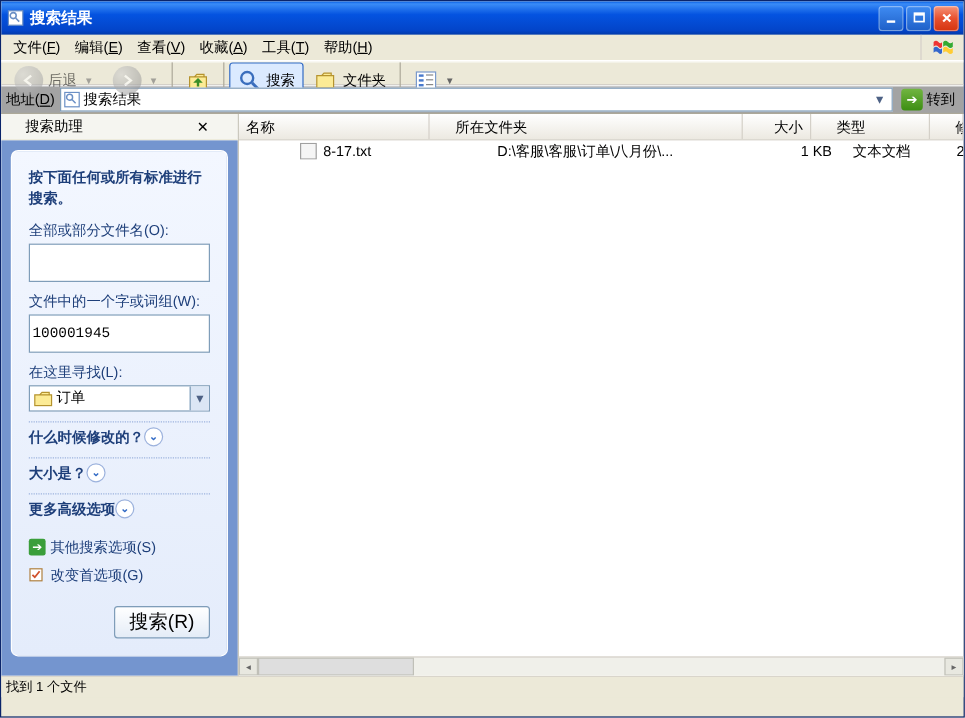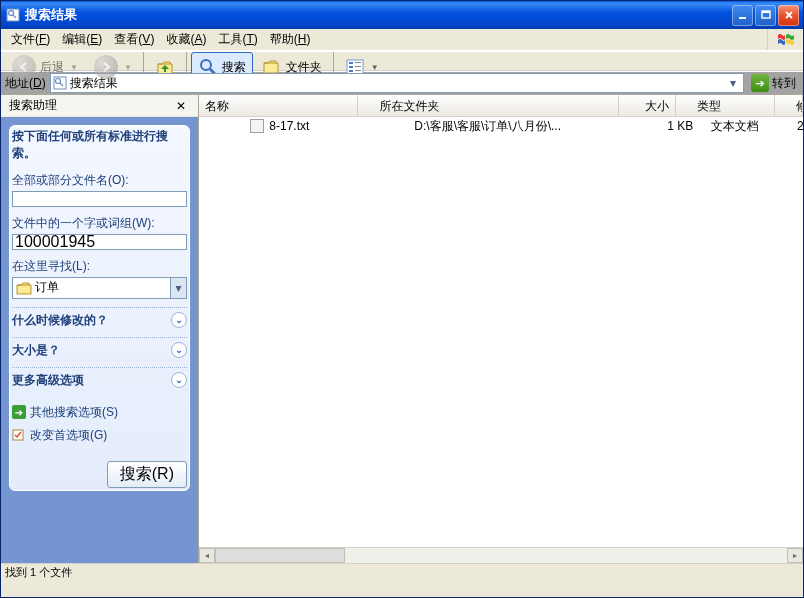--- a/index.html
+++ b/index.html
@@ -23,30 +23,30 @@
 .nav-circle.back { background: radial-gradient(circle at 30% 30%, #c8e080, #6fa52f); }
 .nav-circle.fwd { background: radial-gradient(circle at 30% 30%, #d0d0d0, #888); }
 .nav-circle.disabled { background: radial-gradient(circle at 30% 30%, #d0d0d0, #999); }
 .dd-arrow { font-size: 8px; color: #666; margin-left: 2px; }
 .tsep { width: 1px; height: 24px; background: #aca899; margin: 0 2px; }
 .addrbar { background: #a3a3a3; border-top: 1px solid #fff; border-bottom: 1px solid #aca899; height: 24px; display: flex; align-items: center; padding: 0 4px; gap: 4px; }
 .addrbar .combo { flex: 1; height: 20px; border: 1px solid #7f9db9; background: #fff; display: flex; align-items: center; padding: 0 2px; }
 .addrbar .dd { width: 16px; text-align: center; color: #4d6185; cursor: pointer; }
 .content { display: flex; height: calc(598px - 28px - 22px - 36px - 24px - 18px - 2px); }
 .companion { width: 198px; border-right: 1px solid #aca899; background: #fff; display: flex; flex-direction: column; }
-.companion-head { height: 22px; border-bottom: 1px solid #ece9d8; display: flex; align-items: center; padding: 0 8px; background: #f5f5f0; }
+.companion-head { height: 22px; border-bottom: 1px solid #ece9d8; display: flex; align-items: center; padding: 0 20px; background: #f5f5f0; }
 .companion-head .lbl { flex: 1; font-weight: normal; }
 .companion-head .x { cursor: pointer; font-family: Arial; padding: 0 4px; }
 .companion-body { flex: 1; background: #7495cf; padding: 8px; overflow: auto; }
-.panel { background: linear-gradient(to bottom, #f3f7ff, #e4ecfb); border: 1px solid #fff; border-radius: 6px; padding: 2px; }
+.panel { background: linear-gradient(to bottom, #f3f7ff, #e4ecfb); border: 1px solid #fff; border-radius: 6px; padding: 14px; }
 .panel-heading { font-weight: bold; color: #1e3f7a; margin-bottom: 10px; line-height: 1.4; }
 .form-row { margin-bottom: 8px; }
 .form-row label { color: #1e3f7a; display: block; margin-bottom: 2px; }
-.form-row input[type=text], .form-row select { width: 100%; height: 16px; border: 1px solid #7f9db9; padding: 0 2px; font-size: 16px; font-family: Liberation Sans, sans-serif; }
-.expander { display: flex; align-items: center; justify-content: space-between; padding: 4px 0; font-weight: bold; color: #1e3f7a; cursor: pointer; border-top: 1px dotted #9cb2dd; margin-top: 4px; }
+.form-row input[type=text], .form-row select { width: 100%; height: 32px; border: 1px solid #7f9db9; padding: 0 2px; font-size: 12px; font-family: Liberation Mono, monospace; }
+.expander { display: flex; align-items: center; justify-content: flex-start; padding: 4px 0; font-weight: bold; color: #1e3f7a; cursor: pointer; border-top: 1px dotted #9cb2dd; margin-top: 4px; }
 .chev { width: 16px; height: 16px; border-radius: 50%; background: #fff; border: 1px solid #9cb2dd; display: flex; align-items: center; justify-content: center; font-size: 9px; color: #316ac5; }
 .link-row { display: flex; align-items: center; gap: 4px; padding: 3px 0; cursor: pointer; }
 .link-row .ico { width: 14px; height: 14px; display: inline-flex; align-items: center; justify-content: center; }
 .link-row .lnk { color: #1e3f7a; }
 .btn-row { text-align: right; margin-top: 14px; }
 .btn { border: 1px solid #7f9db9; background: linear-gradient(to bottom, #fff, #e4ecf7); padding: 2px 12px; border-radius: 3px; cursor: pointer; font-size: 16px; font-family: inherit; }
 .results { flex: 1; display: flex; flex-direction: column; background: #fff; overflow: hidden; }
 .cols { height: 22px; background: linear-gradient(to bottom, #fff, #ece9e1); border-bottom: 1px solid #d4d0c8; display: flex; gap: 15px; }
 .col { padding: 3px 6px; border-right: 1px solid #d4d0c8; cursor: pointer; white-space: nowrap; overflow: hidden; }
 .rows { flex: 1; overflow: auto; padding-left: 45px; }

